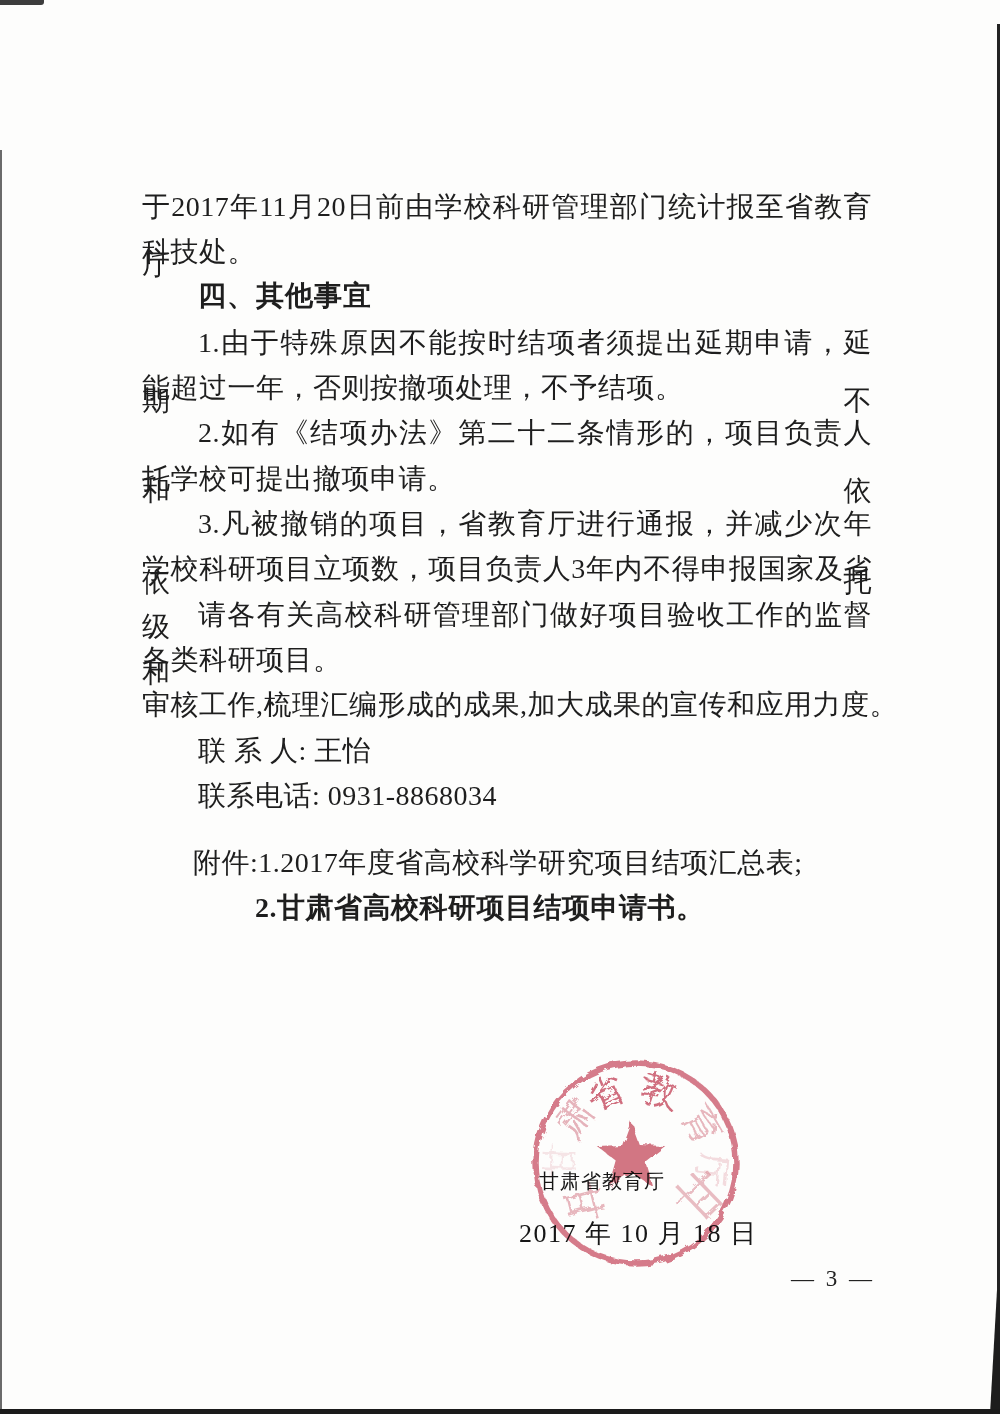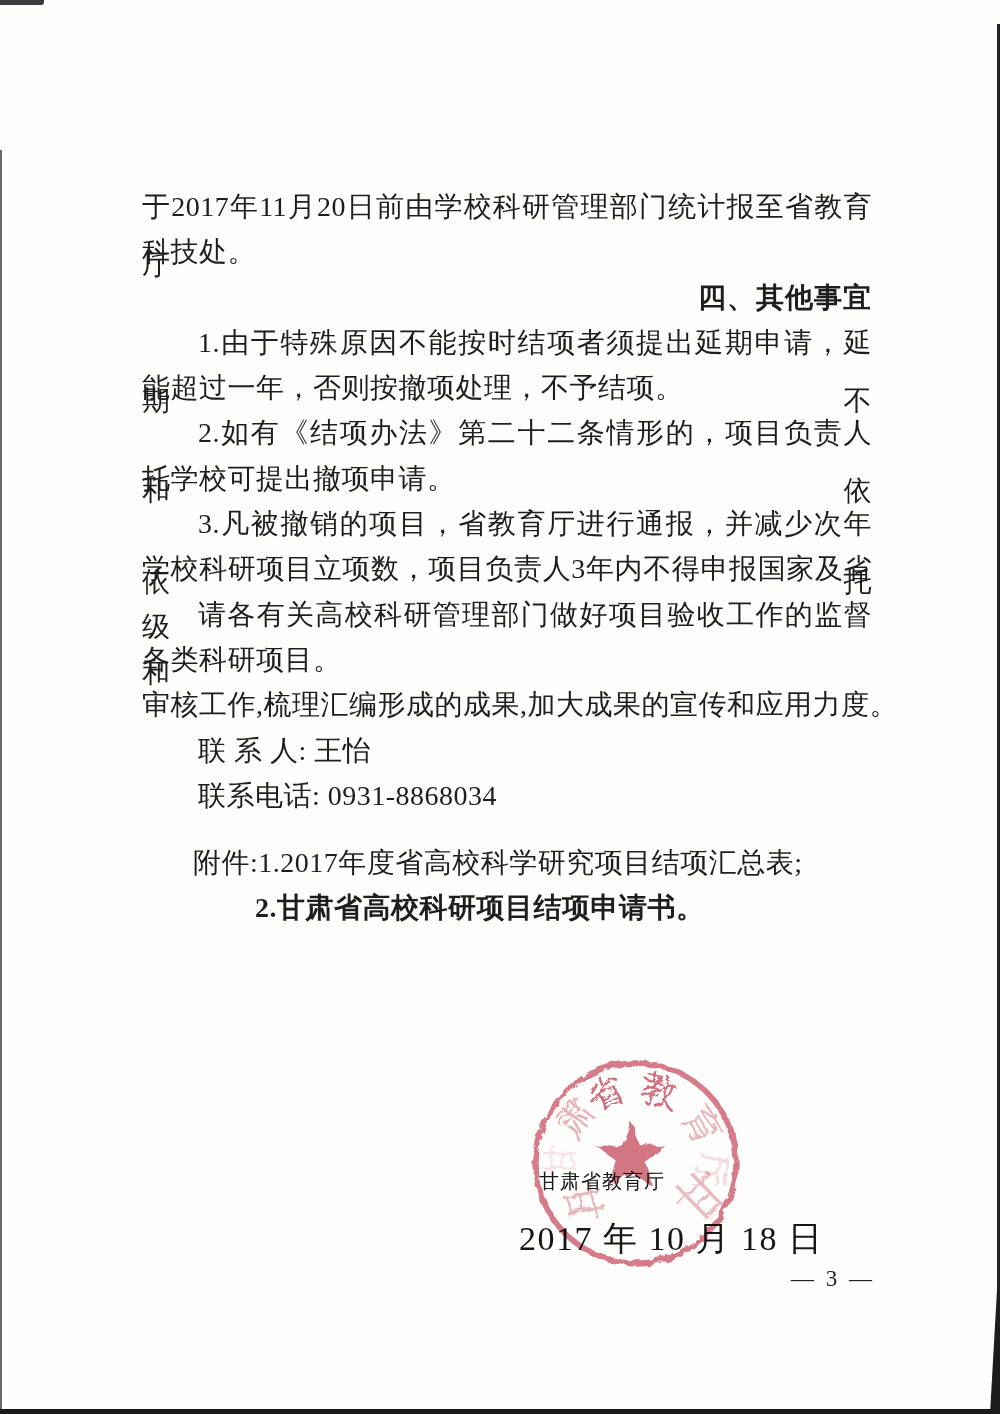--- a/index.html
+++ b/index.html
@@ -29,41 +29,40 @@
     white-space: nowrap;
     letter-spacing: 0.5px;
   }
   .line.full {
     white-space: normal;
     text-align: justify;
     text-align-last: justify;
   }
   .line.indent { text-indent: 2em; }
   .line.heading {
-    font-family: Liberation Serif, serif;
+    font-family: Liberation Mono, monospace;
     font-weight: bold;
     letter-spacing: 1px;
-    text-align: right;
   }
   .line.attach1 { padding-left: 51px; margin-top: 22px; }
   .line.attach2 { padding-left: 113px; font-weight: bold; }
 
   
   .sig-org {
     position: absolute;
     left: 539px; top: 1168px;
     font-size: 20px;
     letter-spacing: 1px;
     color: #161616;
     z-index: 3;
   }
   .sig-date {
     position: absolute;
     left: 519px; top: 1216px;
-    font-size: 34px;
+    font-size: 26px;
     letter-spacing: 1.5px;
     color: #161616;
     z-index: 3;
   }
   .page-num {
     position: absolute;
     left: 791px; top: 1266px;
     font-size: 23px;
     letter-spacing: 3px;
     color: #222;

